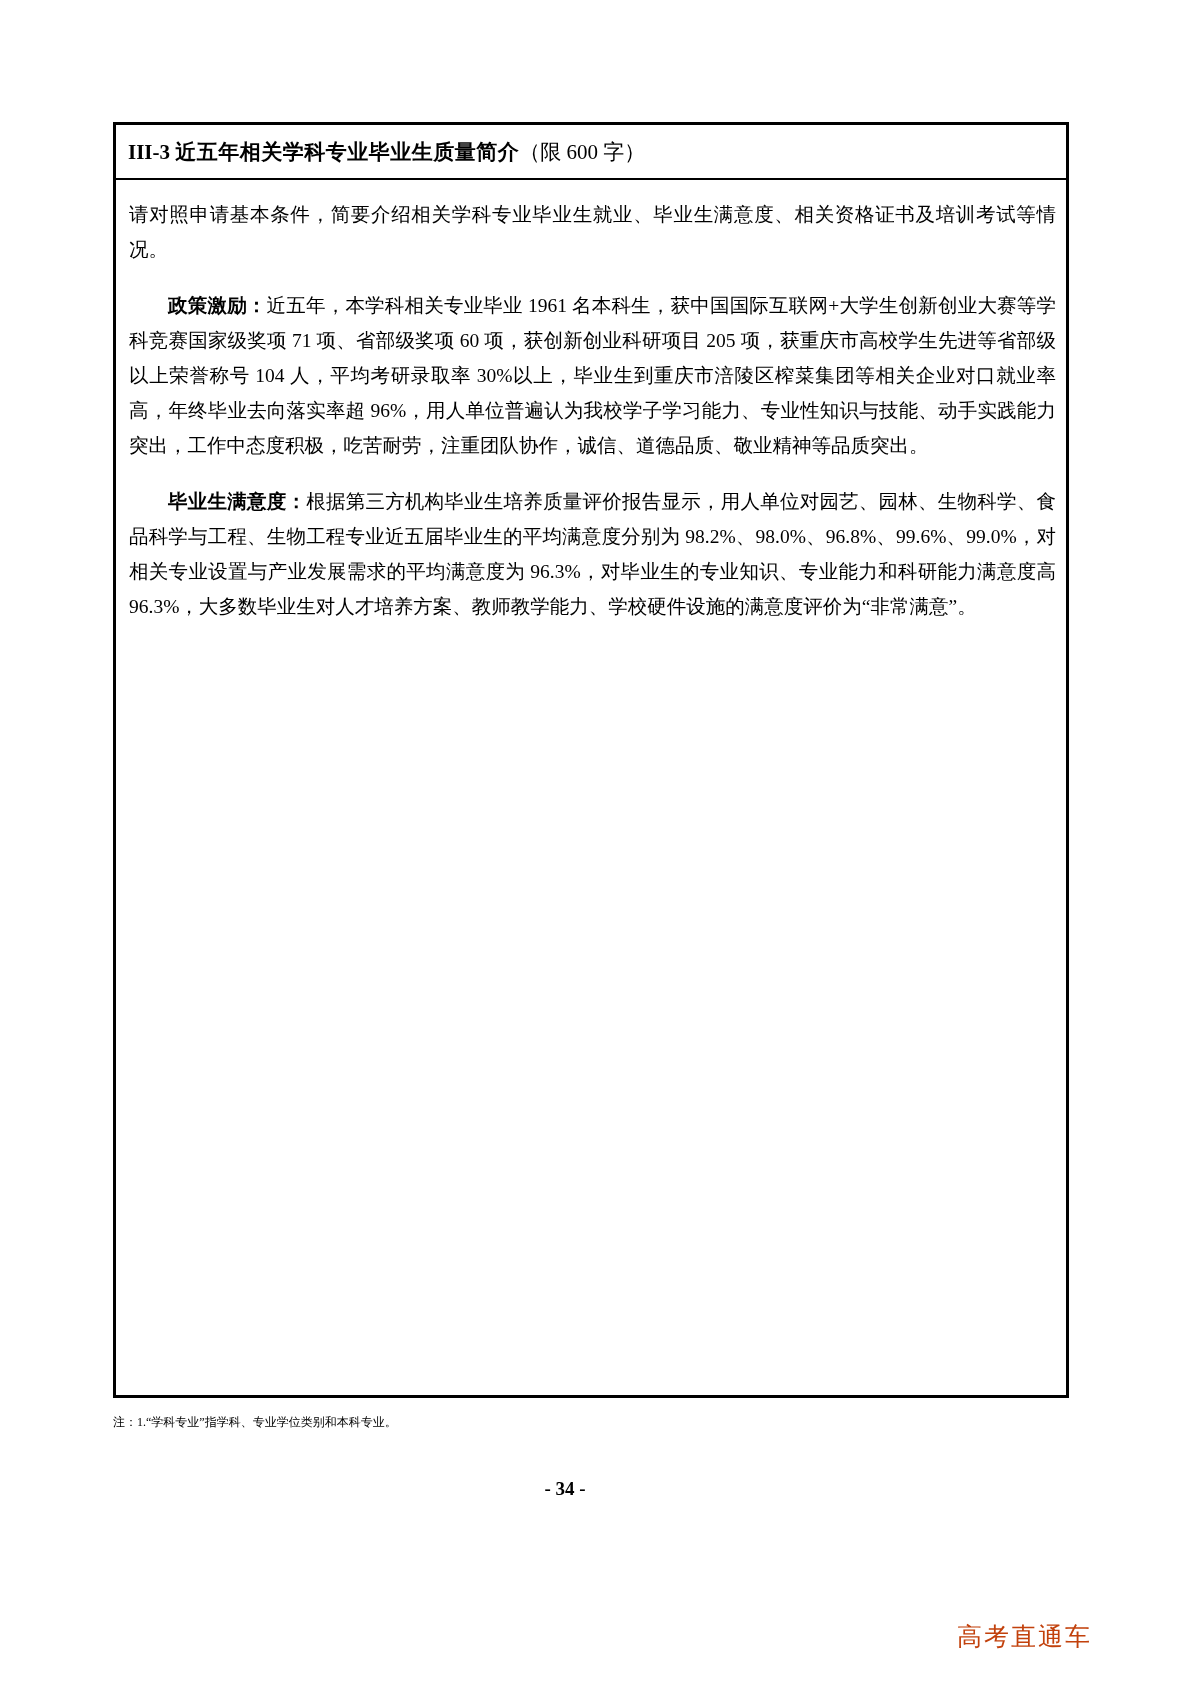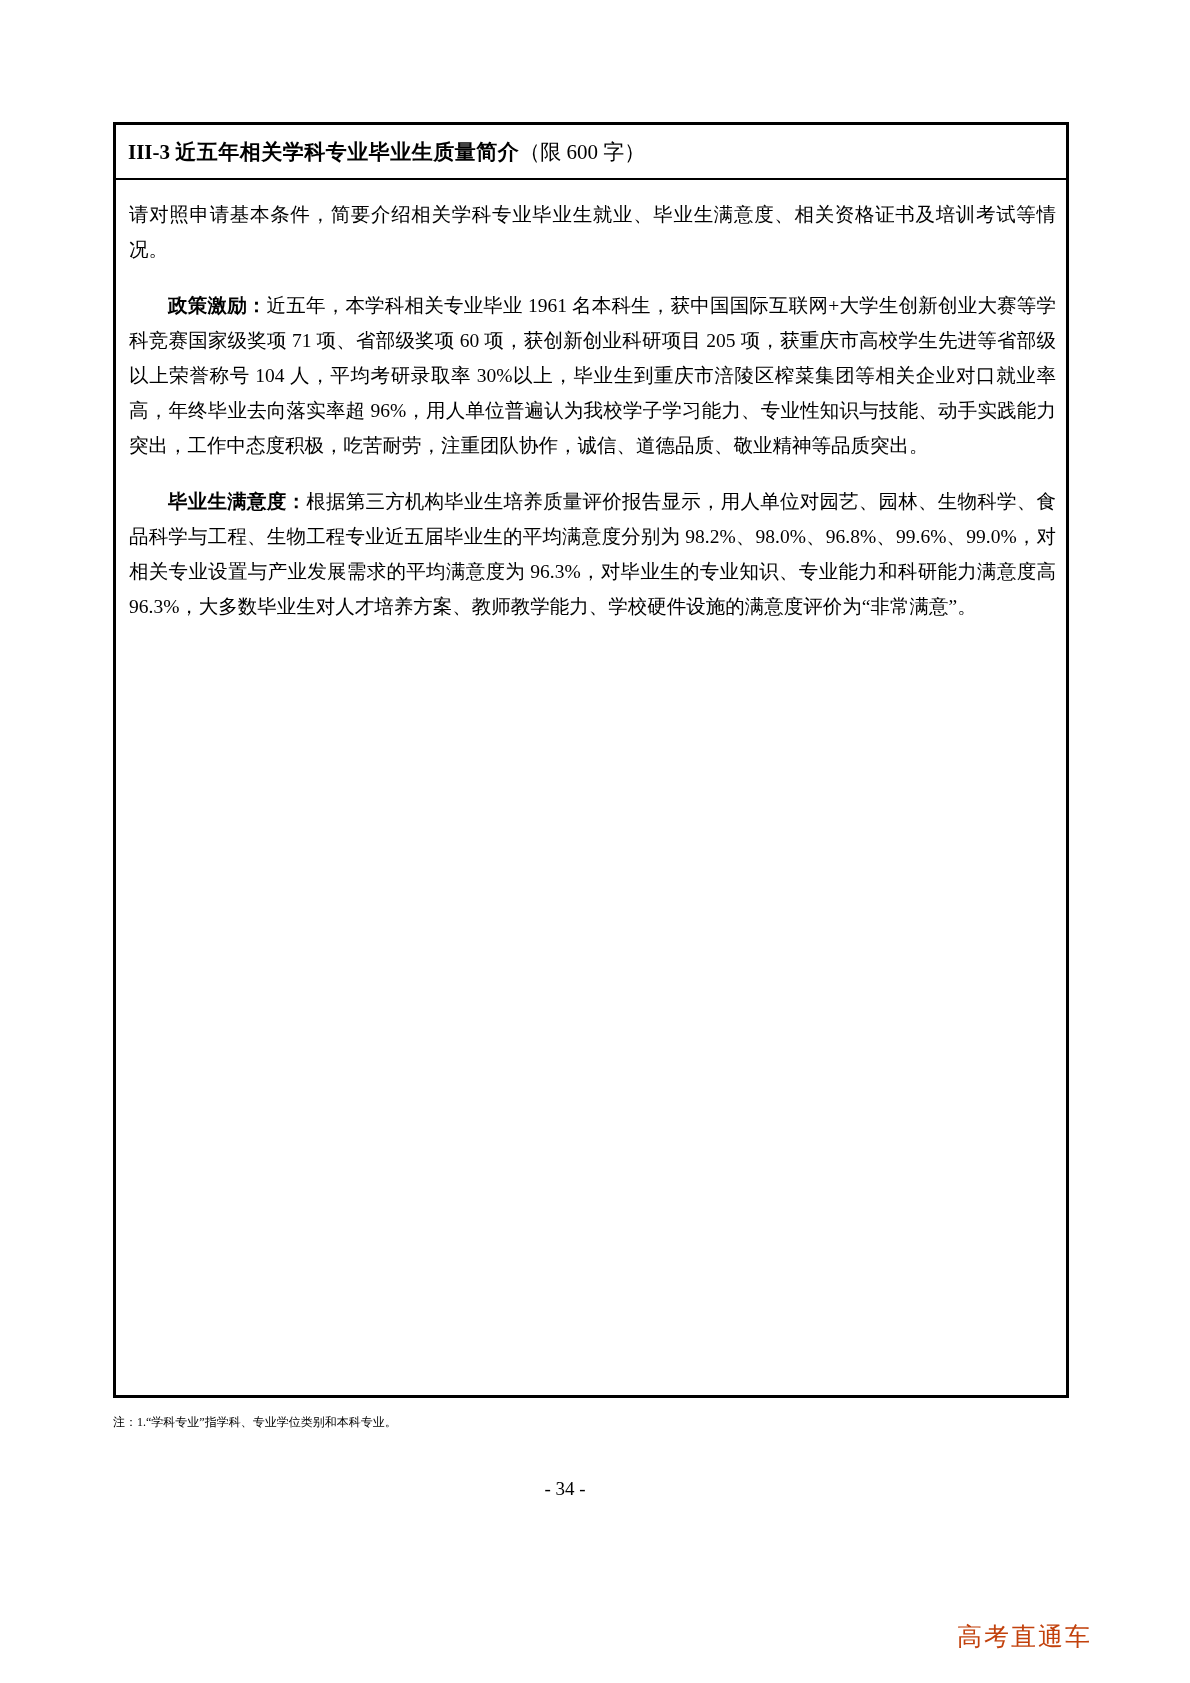--- a/index.html
+++ b/index.html
@@ -62,20 +62,21 @@
     line-height: 32px;
   }
   .note-cont { margin-left: 36px; }
   .page-number {
     position: absolute;
     left: 0;
     top: 1478px;
     width: 1130px;
     text-align: center;
     font-size: 19px;
+    font-weight: bold;
   }
   .watermark {
     position: absolute;
     right: 98px;
     top: 1620px;
     color: #c2410c;
     font-size: 25px;
     font-family: "Liberation Sans", "DejaVu Sans", sans-serif;
     letter-spacing: 2px;
   }

